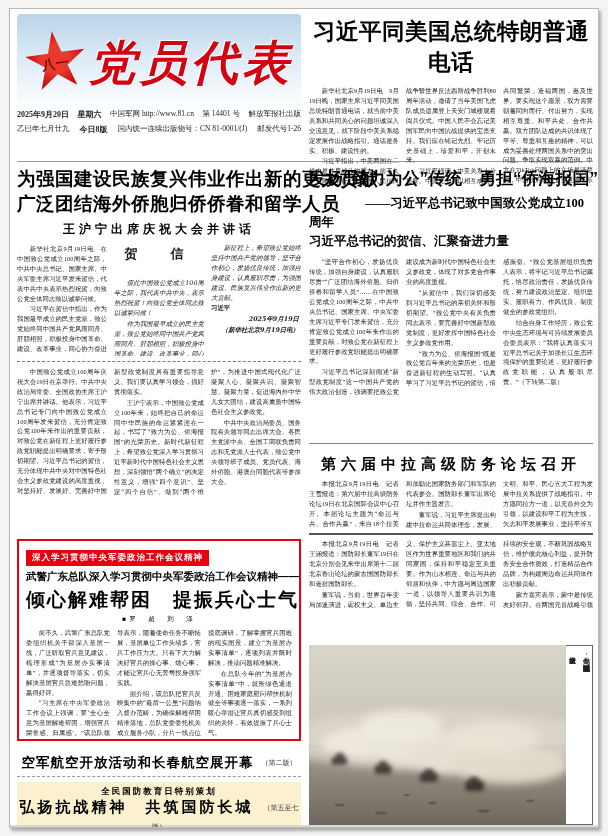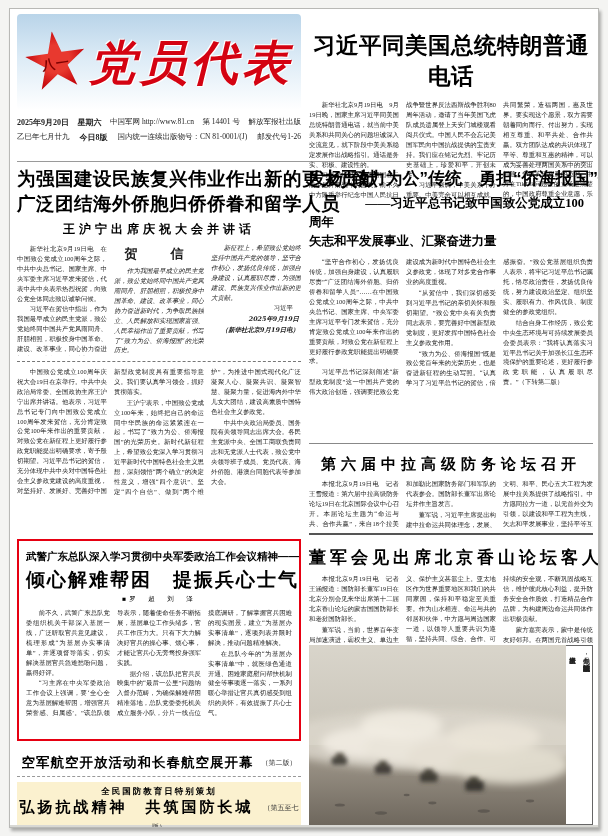--- a/index.html
+++ b/index.html
@@ -27,21 +27,21 @@
     font-family:"Liberation Sans",sans-serif; font-weight:bold; font-size:13px; color:#7e0000;
     transform:rotate(-8deg); letter-spacing:1px;
   }
   .paper-title {
     flex:1; text-align:center; font-family:"DejaVu Serif",serif; font-style:italic; font-weight:bold;
     font-size:47px; color:#d40312; letter-spacing:4px; line-height:1;
     text-shadow:1px 1px 0 #fff, -1px -1px 0 #fff; white-space:nowrap;
   }
   
   .dateline {
-    position:absolute; left:7px; top:106px; width:284px; height:40px;
+    position:absolute; left:7px; top:98px; width:284px; height:40px;
     font-size:7.5px; color:#222; line-height:1.9;
   }
   .dl-row { display:flex; justify-content:space-between; white-space:nowrap; }
   .dl-strong { font-weight:bold; font-size:8px; }
   .rule-full { position:absolute; left:7px; top:152px; width:576px; border-top:1px solid #9a9a9a; }
   
   .body-text { font-size:6.4px; line-height:1.55; text-align:justify; color:#1c1c1c; overflow:hidden; }
   .body-text p { text-indent:2em; margin-bottom:1px; }
   .cols3 { column-count:3; column-gap:7px; }
   .colflex { display:flex; gap:7px; }
@@ -71,23 +71,23 @@
     writing-mode:vertical-rl; font-size:7px; line-height:1.3; padding:6px 2px;
     display:flex; flex-direction:column; justify-content:space-between; color:#222;
   }
   .photo-credit { font-weight:bold; font-size:6.5px; }
   
   .lcol { position:absolute; left:7px; width:284px; }
   .zg-kicker { font-size:12.5px; font-weight:bold; text-align:center; white-space:nowrap; }
   .zg-head { font-size:18.5px; font-weight:900; text-align:center; white-space:nowrap; letter-spacing:.5px; line-height:1.35; }
   .zg-sub { font-size:12px; font-weight:bold; text-align:center; letter-spacing:4px; margin:4px 0 6px; white-space:nowrap; }
   .zg-top { height:112px; }
-  .letter-title { font-family:"DejaVu Serif",serif; font-size:13px; font-weight:bold; text-align:center; letter-spacing:10px; margin-bottom:3px; }
+  .letter-title { font-family:"DejaVu Serif",serif; font-size:13px; font-weight:bold; text-align:center; letter-spacing:10px; margin-bottom:15px; }
   .letter p { font-family:"DejaVu Serif",serif; font-style:italic; }
-  .letter-sig { text-align:right; font-weight:normal; font-style:normal !important; text-indent:0 !important; padding-right:8px; }
+  .letter-sig { text-align:left; font-weight:bold; font-style:normal !important; text-indent:0 !important; padding-right:8px; }
   .letter-meta { text-align:right; text-indent:0 !important; padding-right:2px; font-weight:bold; }
   .dashed-rule { border-top:1px dashed #777; margin:5px 0; }
   .zg-bottom { height:142px; }
   
   .red-box {
     position:absolute; left:7px; top:530px; width:284px; height:202px;
     border:2px solid #e60012; padding:5px 7px 4px;
   }
   .red-badge {
     display:inline-block; background:#e60012; color:#fff; font-family:"Liberation Sans",sans-serif;
@@ -136,35 +136,35 @@
     <div class="dl-row">
       <span>乙巳年七月廿九</span>
       <span class="dl-strong">今日8版</span>
       <span>国内统一连续出版物号：CN 81-0001/(J)</span>
       <span>邮发代号1-26</span>
     </div>
   </div>
 
   <div class="rule-full"></div>
 
-  <div class="rcol" style="top:19px;">
+  <div class="rcol" style="top:5px;">
     <div class="trump-head hei">习近平同美国总统特朗普通电话</div>
     <div class="body-text cols3 trump-body">
       <p>新华社北京9月19日电　9月19日晚，国家主席习近平同美国总统特朗普通电话，就当前中美关系和共同关心的问题坦诚深入交流意见，就下阶段中美关系稳定发展作出战略指引。通话是务实、积极、建设性的。</p>
       <p>习近平指出，中美两国在二战中是并肩战斗的盟友。前不久中方隆重举行纪念中国人民抗日战争暨世界反法西斯战争胜利80周年活动，邀请了当年美国飞虎队成员遗属登上天安门城楼观看阅兵仪式。中国人民不会忘记美国军民向中国抗战提供的宝贵支持。我们应在铭记先烈、牢记历史基础上，珍爱和平，开创未来。</p>
       <p>习近平强调，中美关系十分重要。中美完全可以相互成就、共同繁荣，造福两国，惠及世界。要实现这个愿景，双方需要朝着同向而行、付出努力，实现相互尊重、和平共处、合作共赢。双方团队达成的共识体现了平等、尊重和互惠的精神，可以成为妥善处理两国关系中的突出问题、争取实现双赢的范例。中方在TikTok问题上的立场是清楚的，中国政府尊重企业意愿，乐见企业在符合市场规则基础上做好商业谈判，达成符合中国法律法规、利益平衡的解决方案。希望美方为中国企业到美国投资提供开放、公平、非歧视的营商环境。</p>
 
     </div>
   </div>
 
   <div class="rcol" style="top:158px;">
     <div class="qiaohai-head hei">发扬“致力为公”传统　勇担“侨海报国”使命</div>
     <div class="qiaohai-sub">
       <div class="l1">——习近平总书记致中国致公党成立100周年</div>
-      <div class="l2">矢志和平发展事业、汇聚奋进力量</div>
+      <div class="l2">习近平总书记的贺信、汇聚奋进力量</div>
     </div>
     <div class="body-text cols3 qiaohai-body">
       <p>“坚守合作初心，发扬优良传统，加强自身建设，认真履职尽责”“广泛团结海外侨胞、归侨侨眷和留学人员”……在中国致公党成立100周年之际，中共中央总书记、国家主席、中央军委主席习近平专门发来贺信，充分肯定致公党成立100年来作出的重要贡献，对致公党在新征程上更好履行参政党职能提出明确要求。</p>
       <p>习近平总书记深刻阐述“新型政党制度”这一中国共产党的伟大政治创造，强调要把致公党建设成为新时代中国特色社会主义参政党，体现了对多党合作事业的高度重视。</p>
       <p>“从贺信中，我们深切感受到习近平总书记的亲切关怀和殷切期望。”致公党中央有关负责同志表示，要完善好中国新型政党制度，更好发挥中国特色社会主义参政党作用。</p>
       <p>“致力为公、侨海报国”既是致公党百年来的光荣历史，也是奋进新征程的生动写照。“认真学习了习近平总书记的贺信，倍感振奋。”致公党基层组织负责人表示，将牢记习近平总书记嘱托，恪尽政治责任，发扬优良传统，努力建设政治坚定、组织坚实、履职有力、作风优良、制度健全的参政党组织。</p>
       <p>结合自身工作经历，致公党中央生态环境与可持续发展委员会委员表示：“我将认真落实习近平总书记关于加强长江生态环境保护的重要论述，更好履行参政党职能，认真履职尽责。”（下转第二版）</p>
     </div>
   </div>
 
@@ -175,21 +175,20 @@
     <div class="body-text cols3 forum-body">
       <p>本报北京9月19日电　记者王雪报道：第六届中拉高级防务论坛19日在北京国际会议中心召开。本届论坛主题为“命运与共、合作共赢”，来自18个拉美和加勒比国家防务部门和军队的代表参会。国防部长董军出席论坛并作主旨发言。</p>
       <p>董军说，习近平主席提出构建中拉命运共同体理念，发展、文明、和平、民心五大工程为发展中拉关系提供了战略指引。中方愿同拉方一道，以元首外交为引领，以建设和平工程为主线，矢志和平发展事业，坚持平等互利原则，弘扬开放包容精神，树立务实行动导向，努力构建高度互信、灵活务实、更加紧密的中拉防务关系，打造全球南方国家安全合作典范，为构建中拉命运共同体作出更大贡献。</p>
 
     </div>
   </div>
 
   <div class="rcol thick-rule" style="top:524px;"></div>
 
   <div class="rcol" style="top:530px;">
-    <div class="dong-head hei">董军会见出席北京香山论坛客人</div>
     <div class="body-text cols3 dong-body">
       <p>本报北京9月19日电　记者王涵报道：国防部长董军19日在北京分别会见来华出席第十二届北京香山论坛的蒙古国国防部长和老挝国防部长。</p>
       <p>董军说，当前，世界百年变局加速演进，霸权主义、单边主义、保护主义甚嚣尘上。亚太地区作为世界重要地区和我们的共同家园，保持和平稳定至关重要。作为山水相连、命运与共的邻居和伙伴，中方愿与周边国家一道，以领导人重要共识为遵循，坚持共同、综合、合作、可持续的安全观，不断巩固战略互信，维护彼此核心利益，提升防务安全合作质效，打造精品合作品牌，为构建周边命运共同体作出积极贡献。</p>
       <p>蒙方嘉宾表示，蒙中是传统友好邻邦。在两国元首战略引领下，双方各领域合作近年来取得务实进展，成果丰硕。蒙方始终把对华永久睦邻友好、开展持久互利合作作为对外交往优先方向，愿同中方加强高层、边防、联演联训等领域交流合作，推动两军关系深入发展。</p>
 
     </div>
   </div>
 
   <div class="photo-block">
     <div class="photo-frame">
@@ -257,40 +256,42 @@
     </div>
     <div class="zg-sub hei">王沪宁出席庆祝大会并讲话</div>
 
     <div class="colflex zg-top body-text">
       <div>
         <p>新华社北京9月19日电　在中国致公党成立100周年之际，中共中央总书记、国家主席、中央军委主席习近平发来贺信，代表中共中央表示热烈祝贺，向致公党全体同志致以诚挚问候。</p>
         <p>习近平在贺信中指出，作为我国最早成立的民主党派，致公党始终同中国共产党风雨同舟、肝胆相照，积极投身中国革命、建设、改革事业，同心协力奋进新时代，为争取民族独立、人民解放和实现国家富强、人民幸福作出了重要贡献，书写了“致力为公、侨海报国”的光荣历史。</p>
       </div>
       <div class="letter">
         <div class="letter-title">贺　信</div>
+        <p>值此中国致公党成立100周年之际，我代表中共中央，表示热烈祝贺！向致公党全体同志致以诚挚问候！</p>
         <p>作为我国最早成立的民主党派，致公党始终同中国共产党风雨同舟、肝胆相照，积极投身中国革命、建设、改革事业，同心协力奋进新时代，为争取民族独立、人民解放和实现国家富强、人民幸福作出了重要贡献，书写了“致力为公、侨海报国”的光荣历史。</p>
       </div>
       <div class="letter">
         <p>新征程上，希望致公党始终坚持中国共产党的领导，坚守合作初心，发扬优良传统，加强自身建设，认真履职尽责，为强国建设、民族复兴伟业作出新的更大贡献。</p>
         <p class="letter-sig">习近平</p>
         <p class="letter-meta">2025年9月19日</p>
         <p class="letter-meta">（新华社北京9月19日电）</p>
       </div>
     </div>
 
     <div class="dashed-rule"></div>
 
     <div class="body-text cols3 zg-bottom">
       <p>中国致公党成立100周年庆祝大会19日在京举行。中共中央政治局常委、全国政协主席王沪宁出席并讲话。他表示，习近平总书记专门向中国致公党成立100周年发来贺信，充分肯定致公党100年来作出的重要贡献，对致公党在新征程上更好履行参政党职能提出明确要求，寄予殷切期望。习近平总书记的贺信，充分体现中共中央对中国特色社会主义参政党建设的高度重视，对坚持好、发展好、完善好中国新型政党制度具有重要指导意义。我们要认真学习领会，抓好贯彻落实。</p>
       <p>王沪宁表示，中国致公党成立100年来，始终把自己的命运同中华民族的命运紧紧连在一起，书写了“致力为公、侨海报国”的光荣历史。新时代新征程上，希望致公党深入学习贯彻习近平新时代中国特色社会主义思想，深刻领悟“两个确立”的决定性意义，增强“四个意识”、坚定“四个自信”、做到“两个维护”，为推进中国式现代化广泛凝聚人心、凝聚共识、凝聚智慧、凝聚力量，促进海内外中华儿女大团结，建设高素质中国特色社会主义参政党。</p>
       <p>中共中央政治局委员、国务院有关领导同志出席大会。各民主党派中央、全国工商联负责同志和无党派人士代表，致公党中央领导班子成员、党员代表、海外侨胞、港澳台同胞代表等参加大会。</p>
     </div>
   </div>
 
   <div class="red-box">
+    <span class="red-badge">深入学习贯彻中央军委政治工作会议精神</span>
     <div class="gd-kicker hei">武警广东总队深入学习贯彻中央军委政治工作会议精神——</div>
     <div class="gd-head">倾心解难帮困　提振兵心士气</div>
     <div class="gd-byline">■罗　超　刘　泽</div>
     <div class="body-text cols3 gd-body">
       <p>前不久，武警广东总队党委组织机关干部深入基层一线，广泛听取官兵意见建议，梳理形成“为基层办实事清单”，并逐项督导落实，切实解决基层官兵急难愁盼问题，赢得好评。</p>
       <p>“习主席在中央军委政治工作会议上强调，要‘全心全意为基层解难帮困，增强官兵荣誉感、归属感’。”该总队领导表示，随着使命任务不断拓展，基层单位工作头绪多，官兵工作压力大。只有下大力解决好官兵的操心事、烦心事，才能让官兵心无旁骛投身强军实践。</p>
       <p>据介绍，该总队把官兵反映集中的“最后一公里”问题纳入督办范畴，为确保解难帮困精准落地，总队党委委托机关成立服务小队，分片一线点位摸底调研，了解掌握官兵困难的现实图景，建立“为基层办实事清单”，逐项列表并限时解决，推动问题精准解决。</p>
       <p>在总队今年的“为基层办实事清单”中，就医绿色通道开通、困难家庭慰问帮扶机制健全等事项逐一落实，一系列暖心举措让官兵真切感受到组织的关怀，有效提振了兵心士气。</p>
     </div>
   </div>

